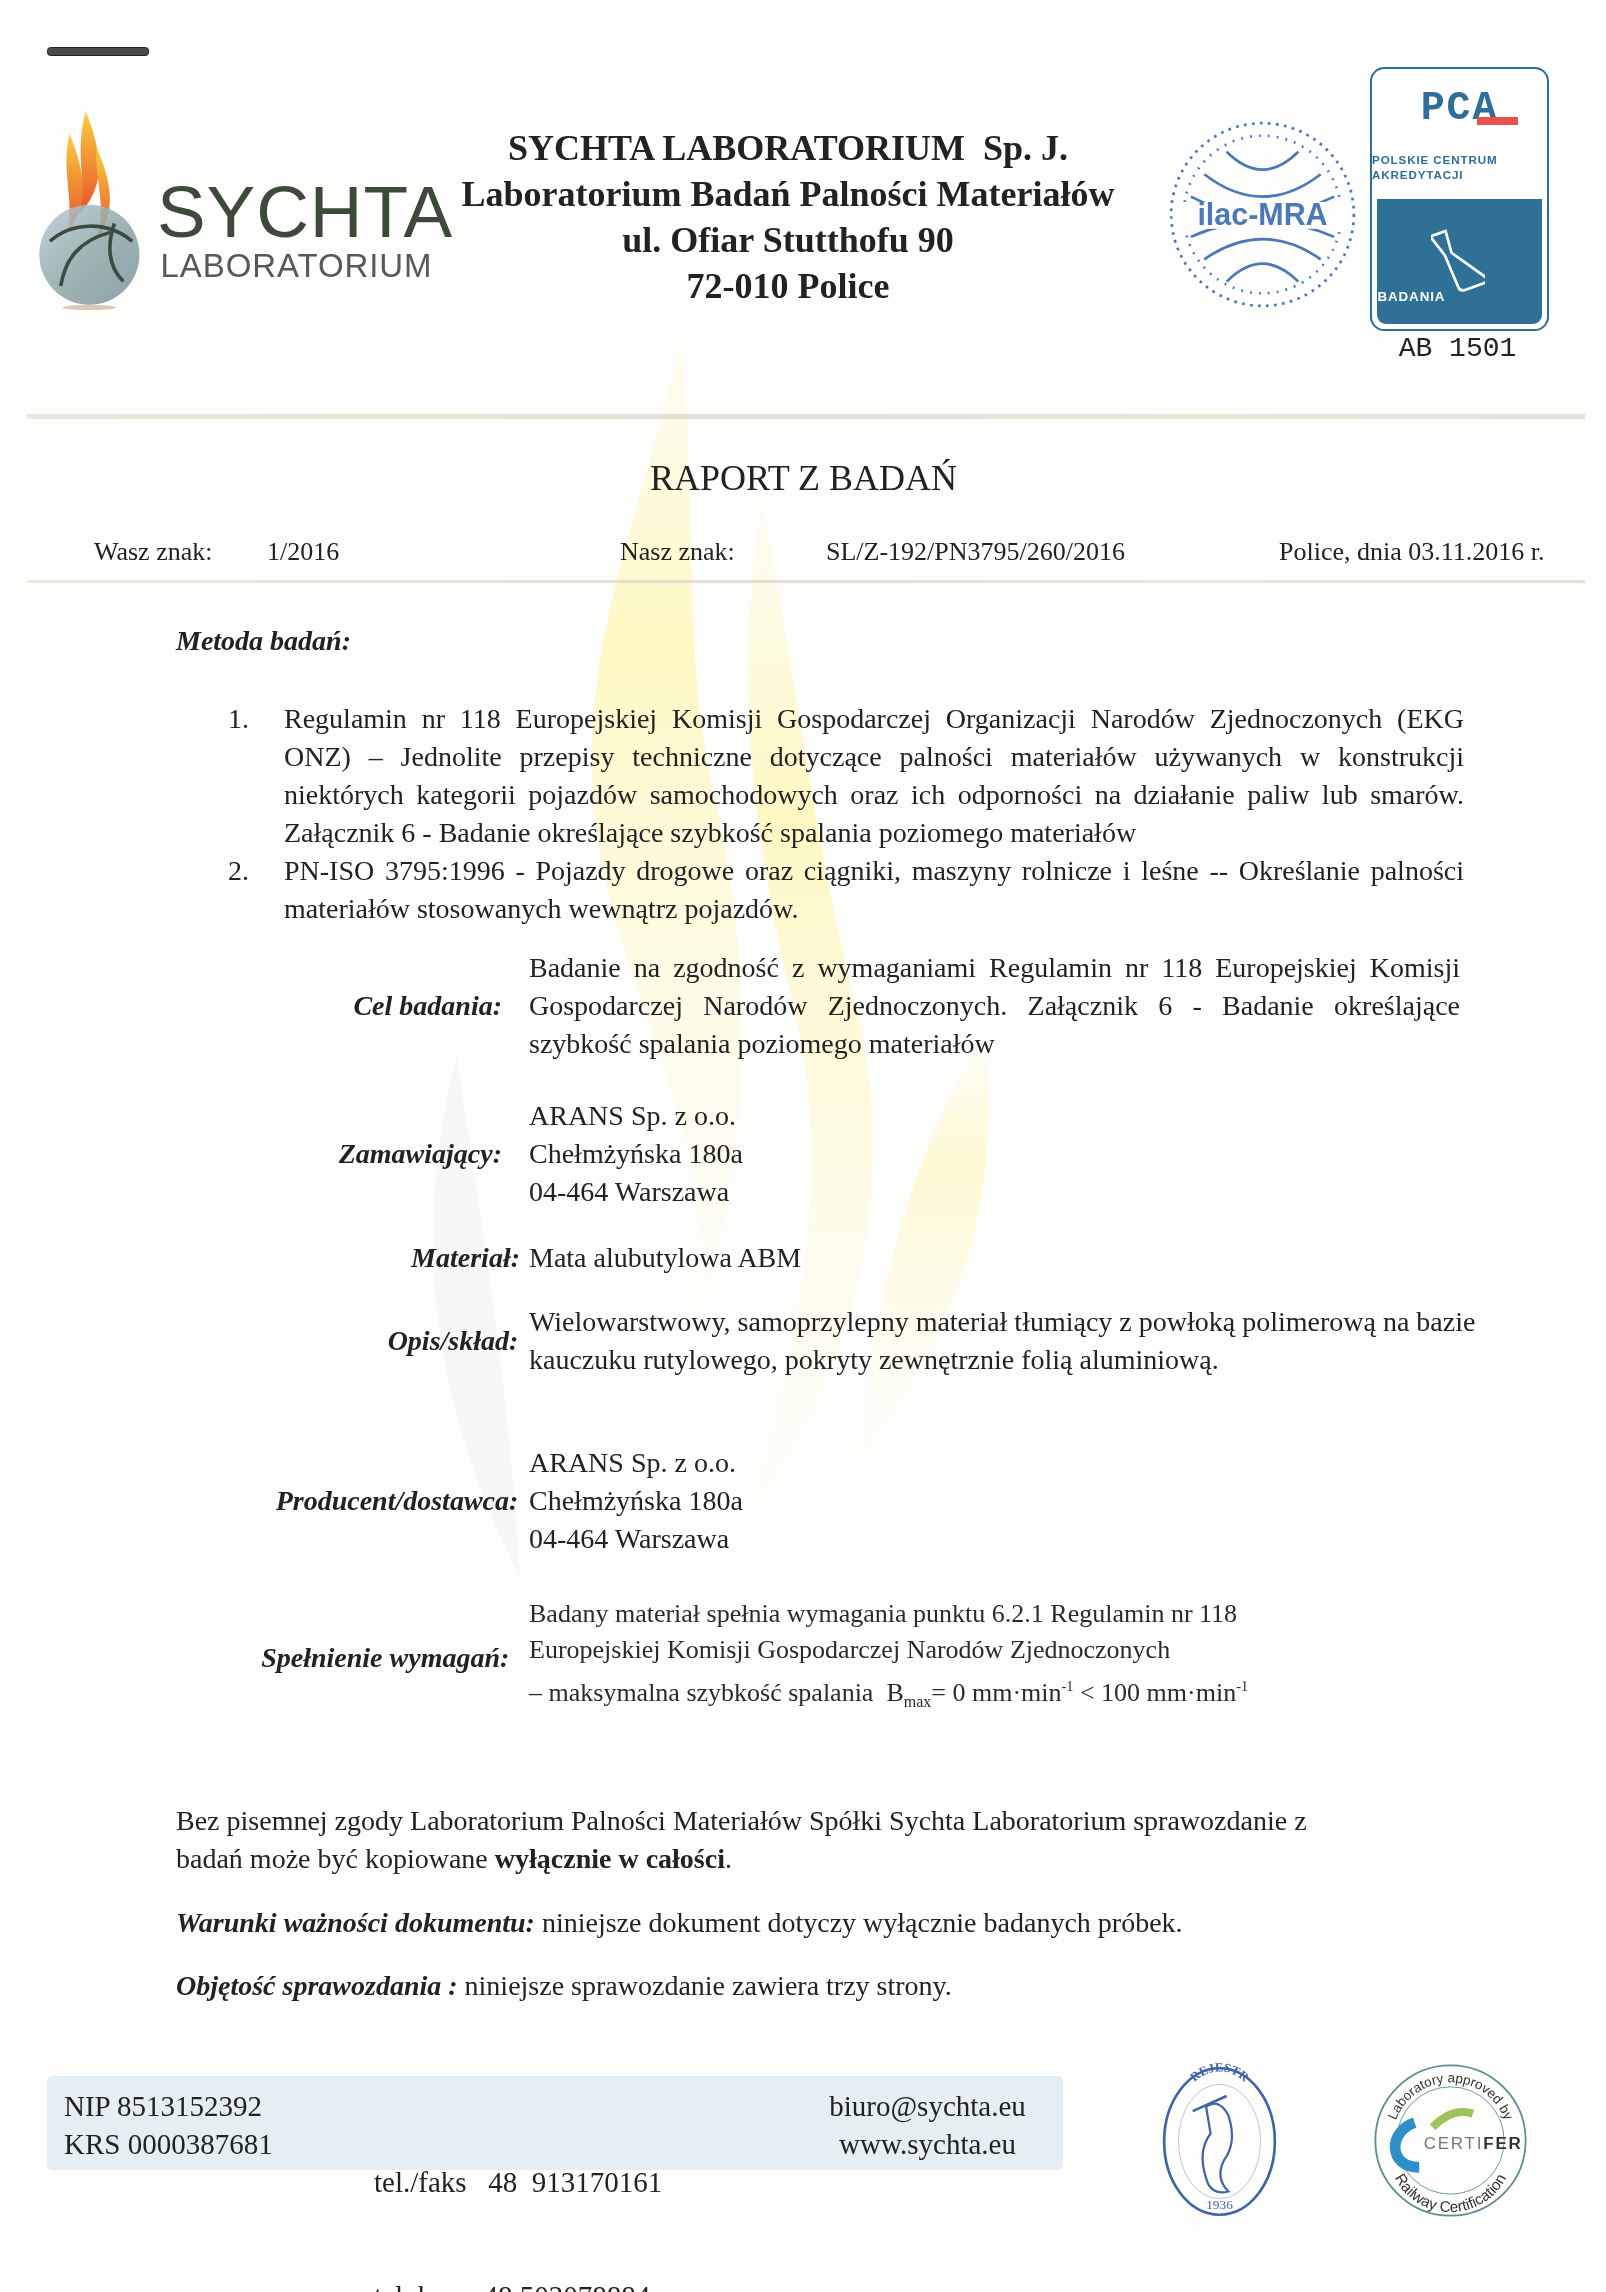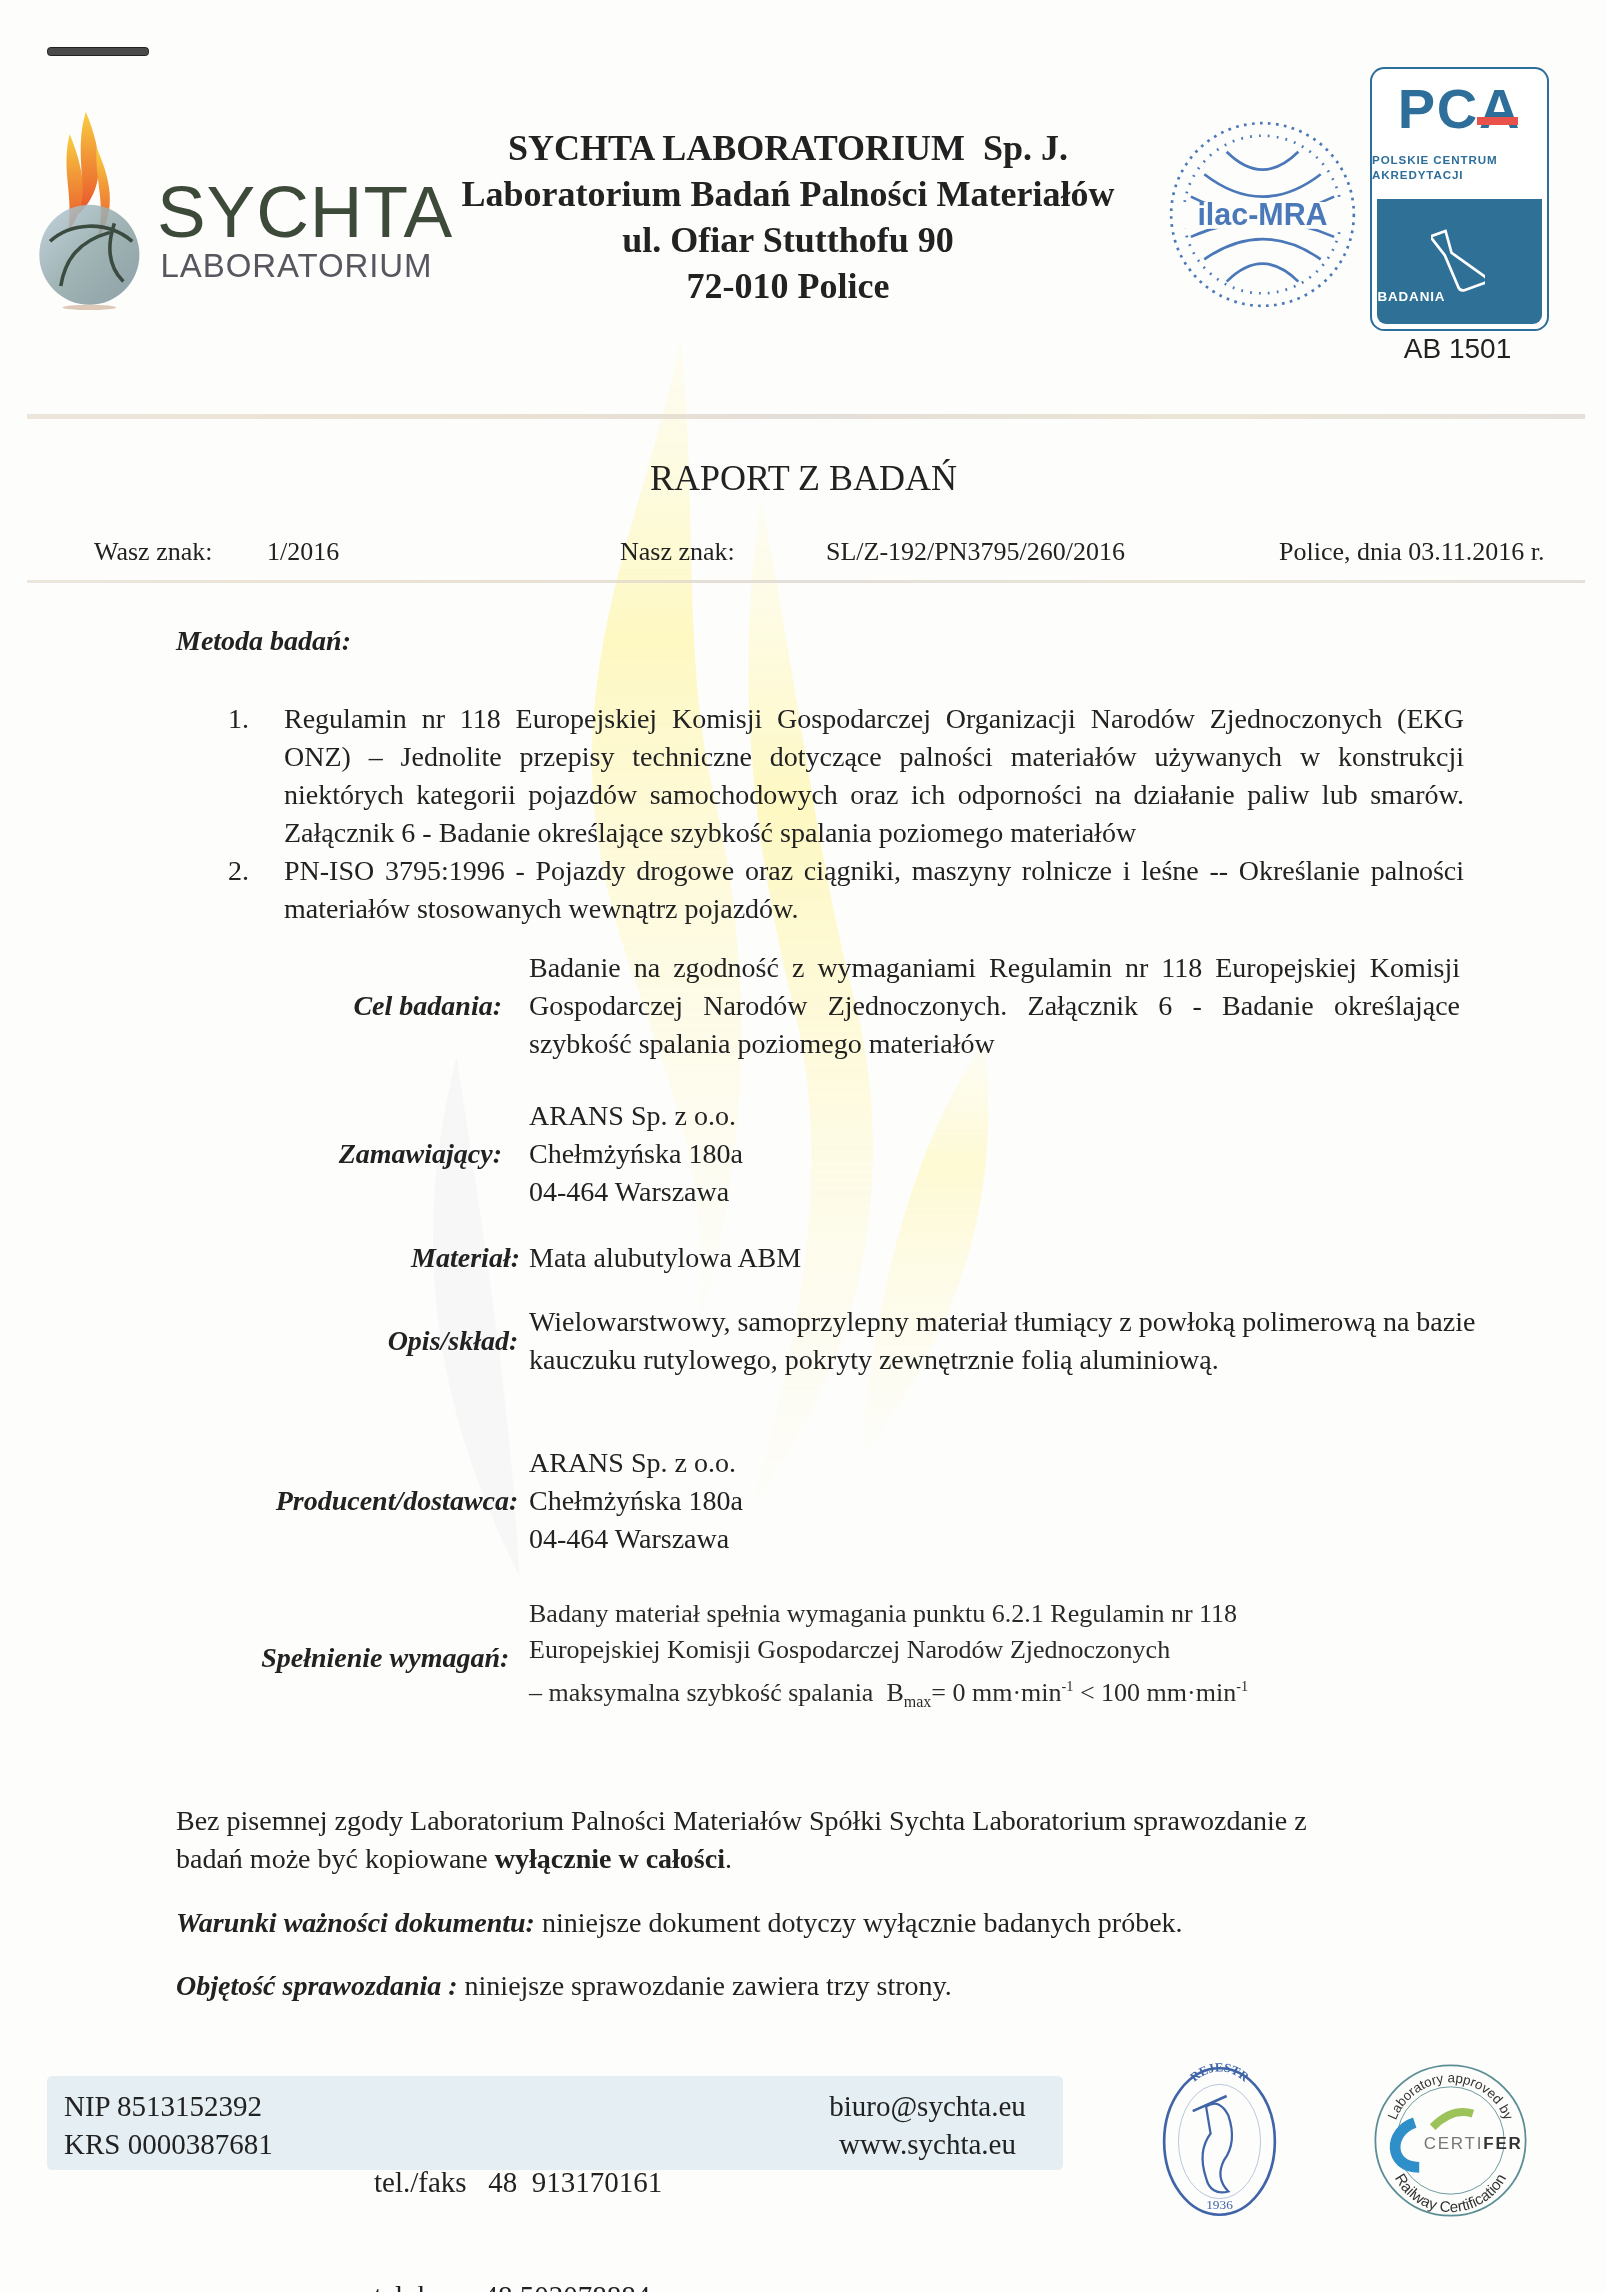--- a/index.html
+++ b/index.html
@@ -19,26 +19,26 @@
   
   .logo-mark { left: 25px; top: 107px; width: 143px; height: 206px; }
   .logo-word { left: 157px; top: 175px; font-family: "Liberation Sans", "DejaVu Sans", sans-serif; }
   .logo-word .big { font-size: 73px; letter-spacing: 0.9px; color: #3d4a3a; font-weight: 300; line-height: 73px; }
   .logo-word .small { font-size: 33px; color: #5a5660; letter-spacing: 0.9px; line-height: 36px; margin-left: 3.6px; }
 
   .hdr { left: 412px; top: 125px; width: 752px; text-align: center; font-weight: bold; font-size: 36px; line-height: 46px; color: #222; }
 
   .ilac { left: 1164px; top: 116px; width: 197px; height: 197px; }
   .pca { left: 1370px; top: 67px; width: 175px; height: 260px; border: 2.7px solid #2d6e9a; border-radius: 14.3px; background: #fff; overflow: hidden; }
-  .pca .pca-logo { font-family: Liberation Sans, sans-serif; font-weight: bold; font-size: 56px; color: #2d6e9a; text-align: center; margin-top: 12.5px; letter-spacing: 1.8px; line-height: 54px; }
+  .pca .pca-logo { font-family: Liberation Mono, monospace; font-weight: bold; font-size: 40px; color: #2d6e9a; text-align: center; margin-top: 12.5px; letter-spacing: 1.8px; line-height: 54px; }
   .pca .pca-name { font-family: "Liberation Sans", "DejaVu Sans", sans-serif; font-weight: bold; font-size: 11.6px; color: #2d6e9a; line-height: 15px; margin-top: 16px; letter-spacing: 0.9px; }
   .pca .pca-band { position: absolute; left: 5.4px; right: 5.4px; top: 130px; bottom: 5.4px; background: #2f7196; border-radius: 0 0 9px 9px; }
   .pca .pca-band .lbl { position: absolute; bottom: 20px; width: 100%; text-align: left; color: #fff; font-family: "Liberation Sans", "DejaVu Sans", sans-serif; font-weight: bold; font-size: 13.4px; letter-spacing: 0.9px; }
   .pca .flask { position: absolute; left: 54px; top: 25px; width: 54px; height: 72px; }
-  .ab { left: 1370px; top: 333px; width: 175px; text-align: center; font-family: Liberation Sans, sans-serif; font-size: 28px; color: #222; }
+  .ab { left: 1370px; top: 333px; width: 175px; text-align: center; font-family: Liberation Mono, monospace; font-size: 28px; color: #222; }
 
   .rule { left: 27px; width: 1558px; height: 4.5px; background: linear-gradient(90deg, #e8e0d6, #e6dcc8, #ded6d0, #e6e0cc, #e0d8d4); opacity: .8; }
 
   .title { left: 0; width: 1607px; top: 457px; text-align: center; font-weight: normal; font-size: 36px; color: #222; }
   .ref { top: 537px; font-size: 26px; color: #222; }
 
   .sec-label { font-style: italic; font-weight: bold; font-size: 28px; color: #222; }
   .body-txt { font-size: 28px; line-height: 38px; color: #222; }
   .justify { text-align: justify; text-align-last: left; }
   .list { left: 228px; top: 700px; width: 1236px; }

